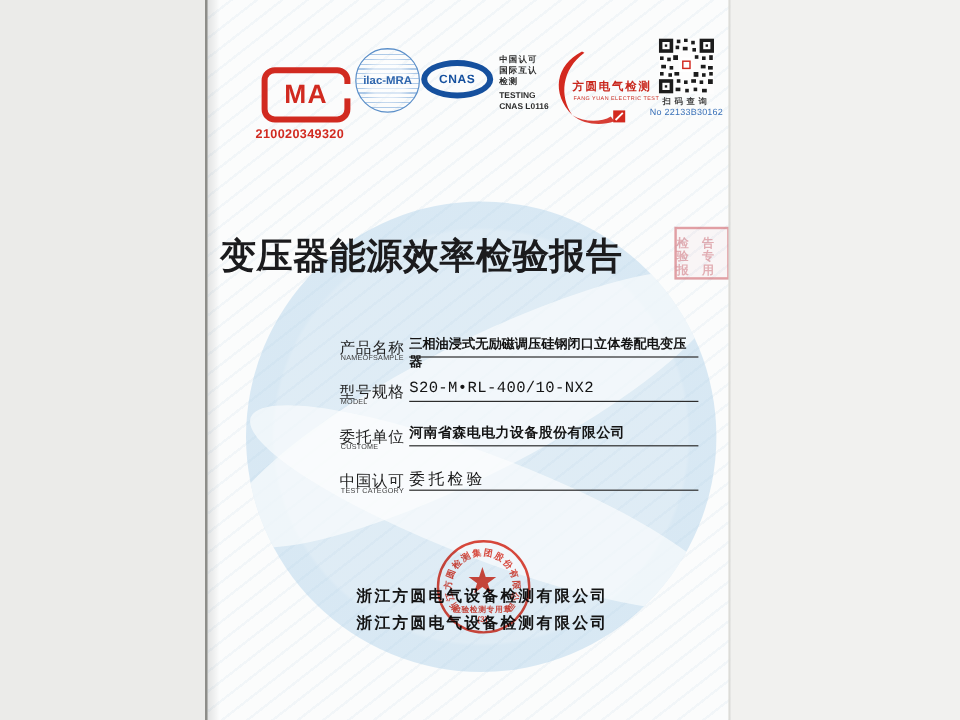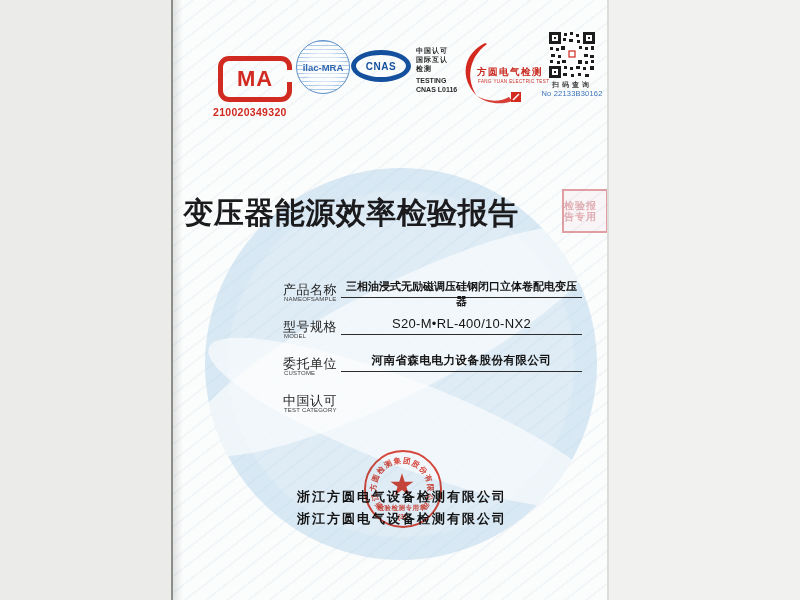--- a/index.html
+++ b/index.html
@@ -71,32 +71,32 @@
 
   
   .title{
     position:absolute;left:0;top:193px;width:356px;text-align:center;
     font-size:30px;font-weight:bold;color:#1b1b1d;letter-spacing:0.5px;
     font-family:"DejaVu Sans",sans-serif;
   }
   .corner-stamp{
     position:absolute;left:389px;top:189px;width:42px;height:40px;
     border:2px solid rgba(201,74,82,0.5);background:rgba(235,170,175,0.08);
-    display:flex;flex-direction:column;align-items:flex-start;justify-content:center;
+    display:flex;align-items:flex-end;justify-content:center;
     color:rgba(190,75,85,0.42);font-size:10px;font-weight:bold;line-height:11px;
     letter-spacing:1px;filter:blur(0.3px);
   }
 
   
   .frow{position:absolute;left:110px;width:300px;height:30px;}
   .flabel{position:absolute;left:0;top:0;font-size:13px;color:#1f1f1f;
           font-family:"Liberation Serif","DejaVu Serif",serif;letter-spacing:0.5px;white-space:nowrap;}
   .fsub{position:absolute;left:1px;top:15px;font-size:6px;color:#3c3c3c;letter-spacing:0.2px;white-space:nowrap;}
   .fline{position:absolute;left:58px;top:-2px;width:241px;height:18px;border-bottom:1.2px solid #2c2c2c;
-         text-align:center;font-family:Liberation Sans, sans-serif;color:#141414;}
+         text-align:left;font-family:Liberation Mono, monospace;color:#141414;}
   .r1 .fline{font-size:11px;font-weight:bold;letter-spacing:0px;}
   .r2 .fline{font-size:13px;letter-spacing:0.3px;}
   .r3 .fline{font-size:11.5px;font-weight:bold;letter-spacing:0.5px;}
   .r4 .fline{font-size:13px;letter-spacing:3px;}
   .company{position:absolute;left:0;width:344px;text-align:center;
            font-size:13px;font-weight:bold;color:#141414;
            font-family:"Liberation Serif","DejaVu Serif",serif;letter-spacing:2px;white-space:nowrap;}
   .company.c1{top:488px;}
   .company.c2{top:510px;}
   .company.c3{top:532px;letter-spacing:0.8px;}
@@ -224,20 +224,21 @@
     <span class="fline">S20-M•RL-400/10-NX2</span>
   </div>
   <div class="frow r3" style="top:355px">
     <span class="flabel">委托单位</span>
     <span class="fsub">CUSTOME</span>
     <span class="fline">河南省森电电力设备股份有限公司</span>
   </div>
   <div class="frow r4" style="top:392px">
     <span class="flabel">中国认可</span>
     <span class="fsub">TEST CATEGORY</span>
+    <span class="fline">委托检验</span>
   </div>
 
   <div class="company c1" style="left:57px">浙江方圆电气设备检测有限公司</div>
   <div class="company c2" style="left:57px">浙江方圆电气设备检测有限公司</div>
 
   <div class="seal">
     <div class="seal-ring"></div>
     <div class="seal-text-ring">
         <span style="position: absolute; left: 50%; top: 50%; transform: translate(-50%, -50%) rotate(-126deg) translateY(-28px); font-size: 7.5px; font-weight: bold;">浙</span>
         <span style="position: absolute; left: 50%; top: 50%; transform: translate(-50%, -50%) rotate(-106.615deg) translateY(-28px); font-size: 7.5px; font-weight: bold;">江</span>

